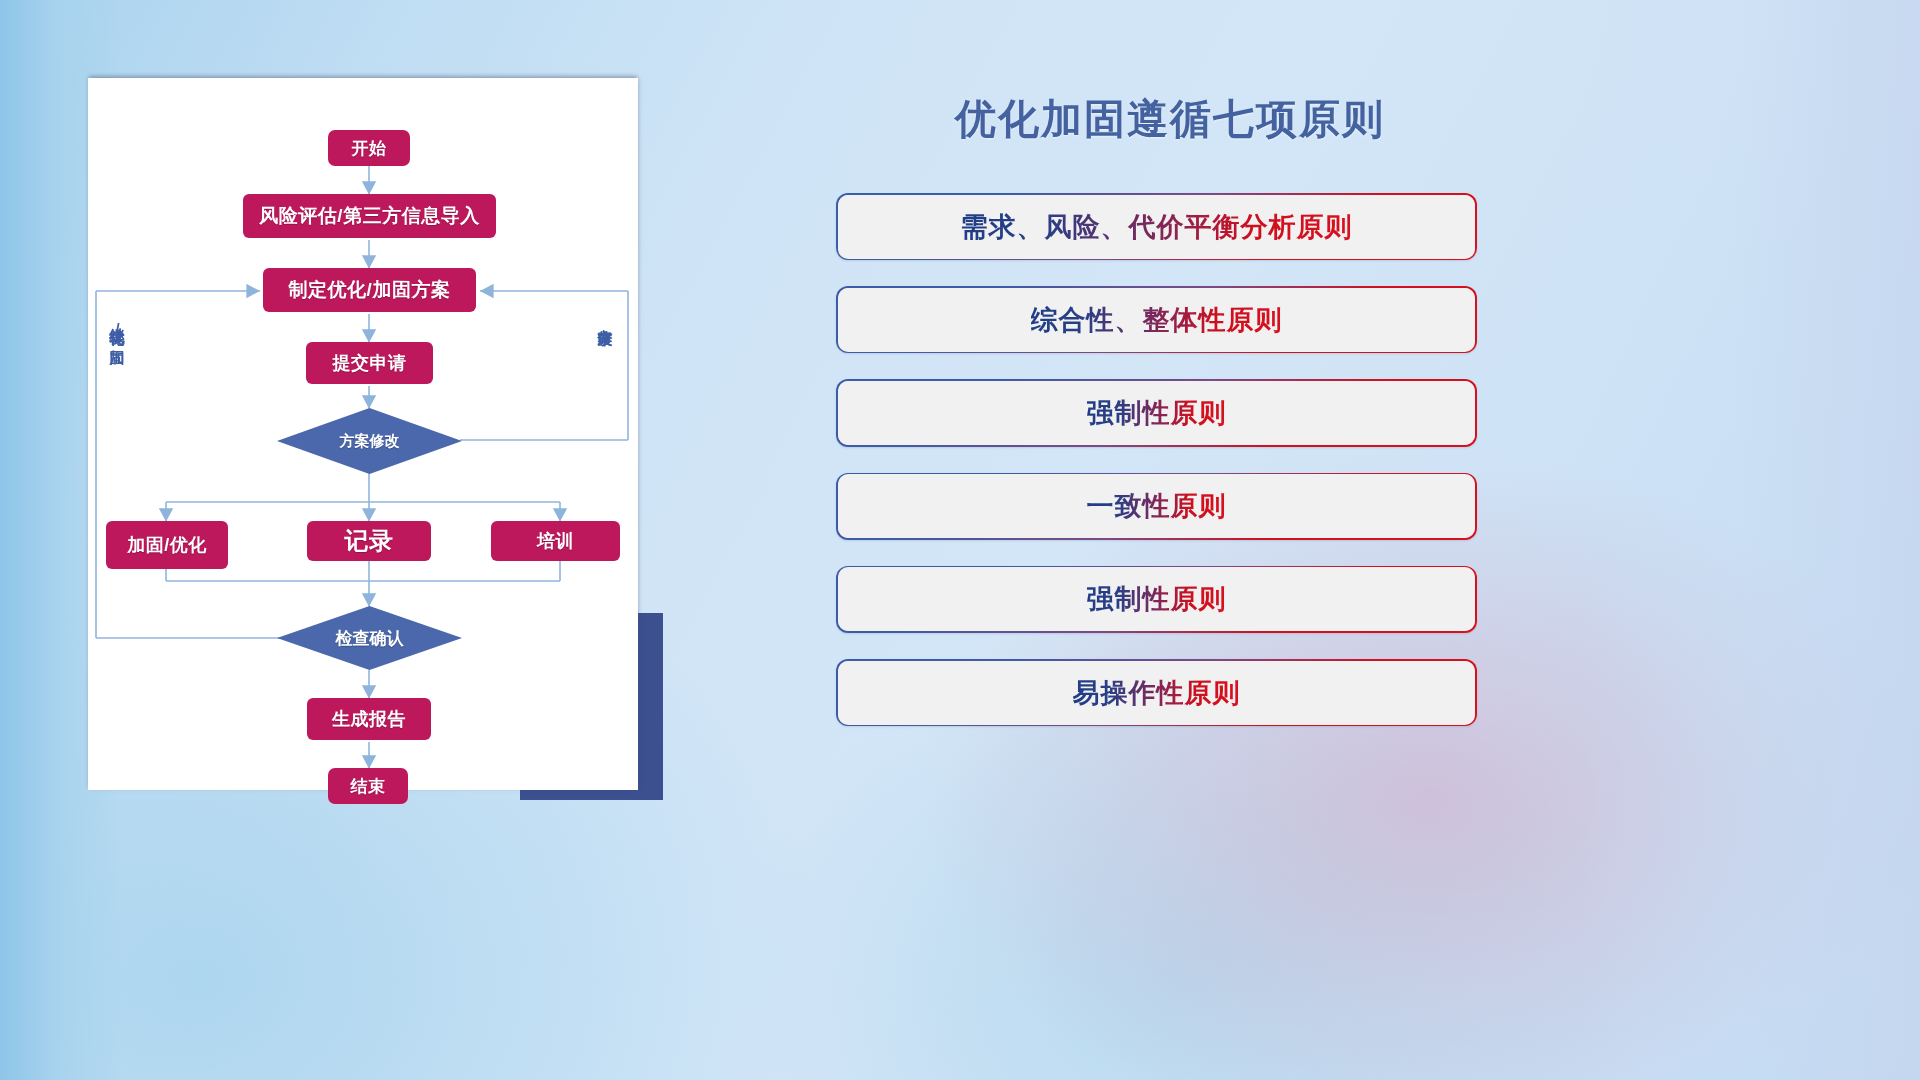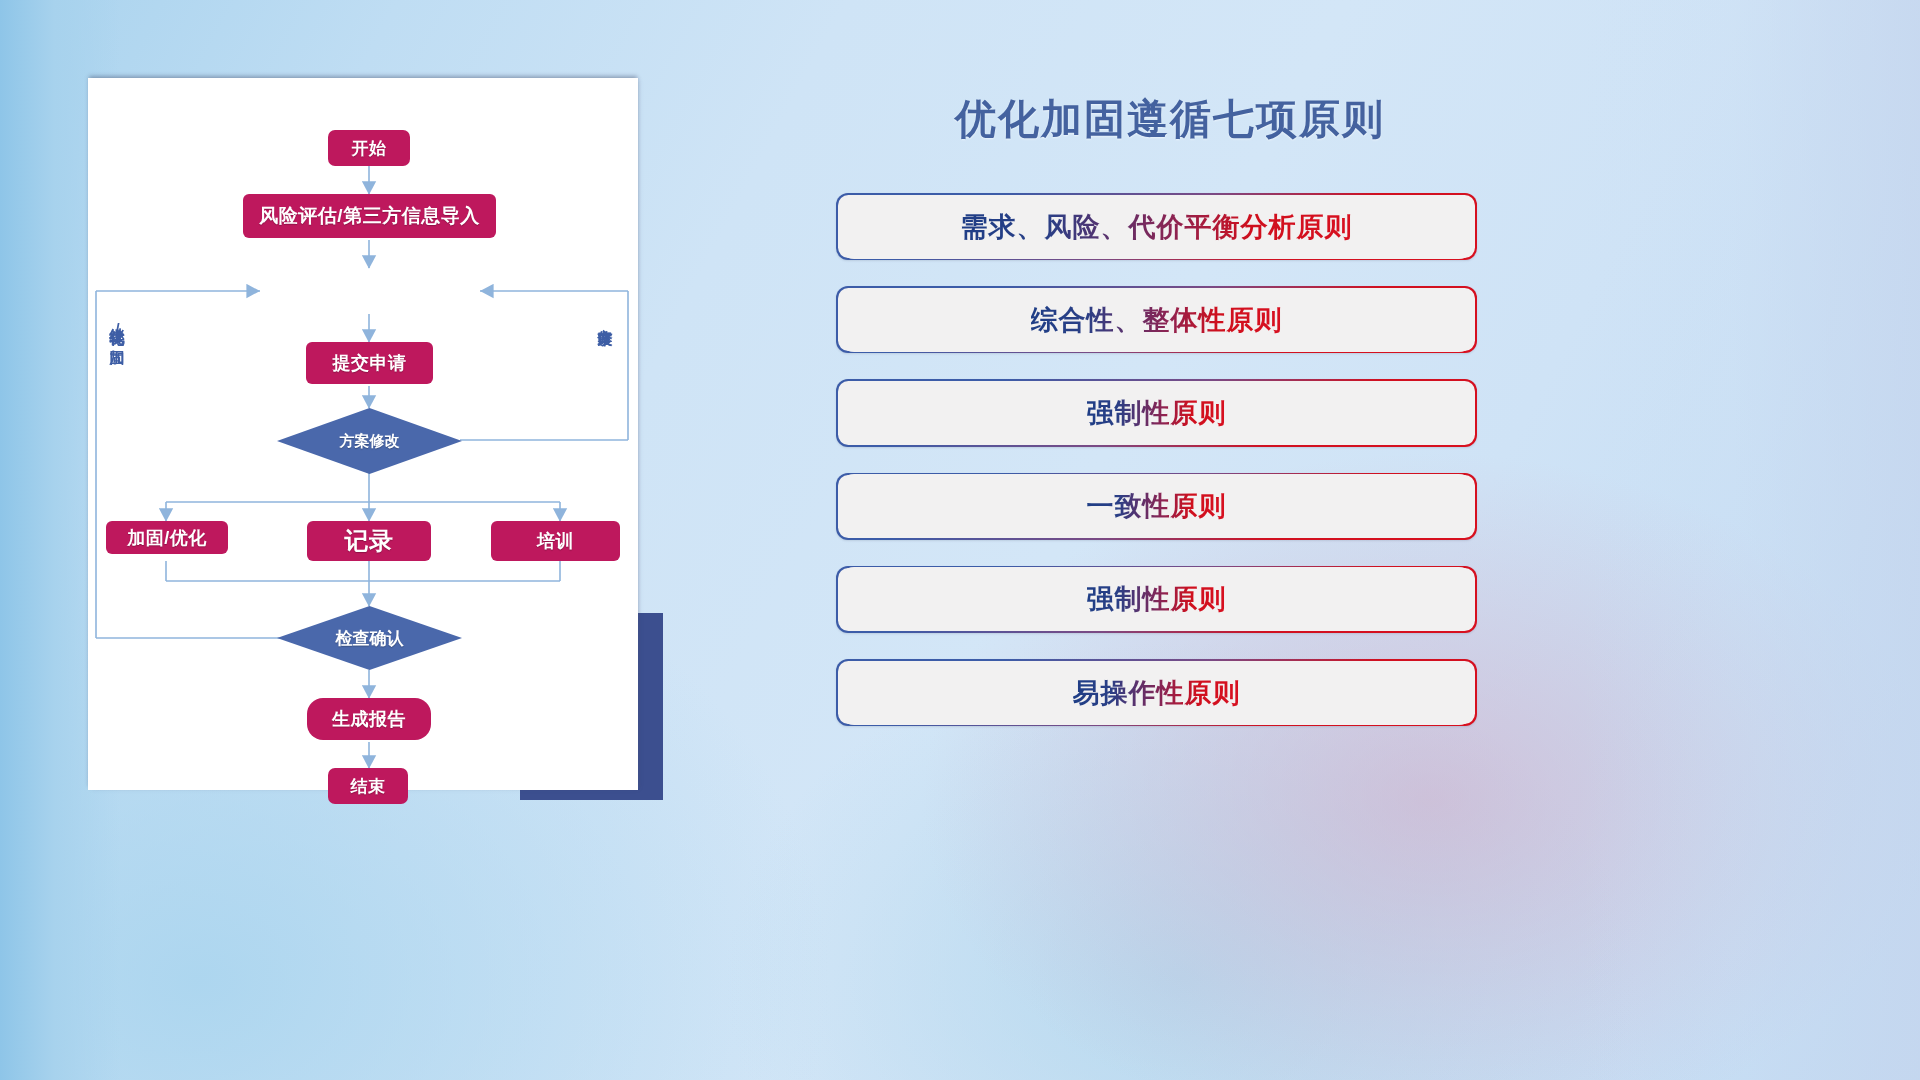--- a/index.html
+++ b/index.html
@@ -89,21 +89,21 @@
     background:#f2f1f1;
     padding:1.6px;
     background-image:linear-gradient(#f2f1f1,#f2f1f1),
        linear-gradient(150deg,#3c5ca8 0%,#3c5ca8 22%,#7b4a84 50%,#d11020 72%,#d8101f 100%);
     background-origin:border-box;
     background-clip:content-box,border-box;
     box-shadow:0 1px 2px rgba(90,100,130,.18);
   }
   .pcard-inner{
     width:100%;height:100%;
-    border-radius:16px;
+    border-radius:10px;
     background:#f2f1f1;
     display:flex;align-items:center;justify-content:center;
   }
   .ptext{
     font-size:27px;font-weight:bold;letter-spacing:1px;
     background:linear-gradient(90deg,#1f3e86 0%,#2a3f86 22%,#8c2352 54%,#cf0f1d 74%,#d81020 100%);
     -webkit-background-clip:text;background-clip:text;
     color:transparent;-webkit-text-fill-color:transparent;
     white-space:nowrap;
   }
@@ -166,46 +166,49 @@
     </svg>
 
     <div class="node term" style="left:240px;top:52px;width:82px;height:36px;font-size:17px;">
       <span>开始</span>
     </div>
 
     <div class="node" style="left:155px;top:116px;width:253px;height:44px;font-size:19px;">
       <span>风险评估/第三方信息导入</span>
     </div>
 
+    <div class="node" style="left:175px;top:190px;width:213px;height:44px;font-size:19px;">
+      <span>制定优化/加固方案</span>
+    </div>
 
     <div class="node" style="left:218px;top:264px;width:127px;height:42px;font-size:18px;">
       <span>提交申请</span>
     </div>
 
     <div class="diamond" style="left:189px;top:330px;width:185px;height:66px;font-size:15px;">
       <span>方案修改</span>
     </div>
 
-    <div class="node" style="left:18px;top:443px;width:122px;height:33px;font-size:18px;">
+    <div class="node" style="left:18px;top:443px;width:122px;height:48px;font-size:18px;">
       <span>加固/优化</span>
     </div>
 
     <div class="node" style="left:219px;top:443px;width:124px;height:40px;font-size:24px;">
       <span>记录</span>
     </div>
 
     <div class="node" style="left:403px;top:443px;width:129px;height:40px;font-size:18px;">
       <span>培训</span>
     </div>
 
     <div class="diamond" style="left:189px;top:528px;width:185px;height:64px;font-size:17px;">
       <span>检查确认</span>
     </div>
 
-    <div class="node" style="left:219px;top:620px;width:124px;height:42px;font-size:18px;border-radius:16px;">
+    <div class="node" style="left:219px;top:620px;width:124px;height:42px;font-size:18px;">
       <span>生成报告</span>
     </div>
 
     <div class="node term" style="left:240px;top:690px;width:80px;height:36px;font-size:17px;">
       <span>结束</span>
     </div>
 
     <div class="vlabel" style="left:22px;top:238px;font-size:15px;">继续优化/加固</div>
 
     <div class="vlabel" style="left:510px;top:238px;font-size:15px;">方案修改</div>

